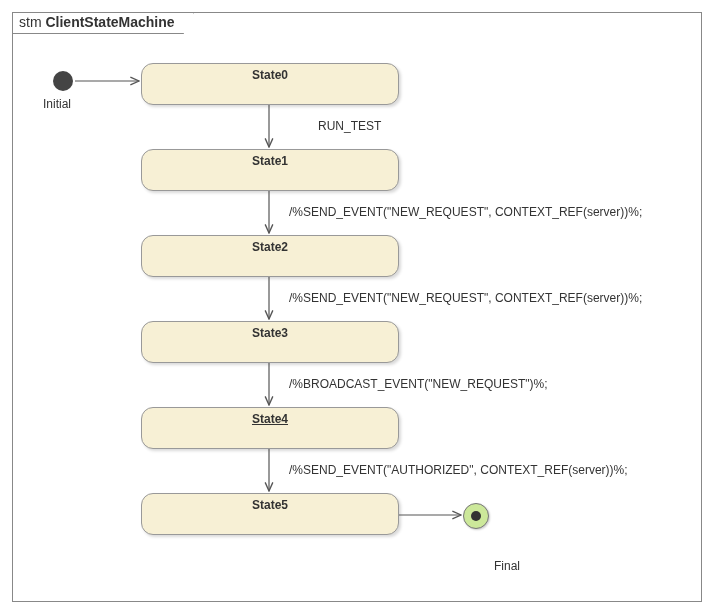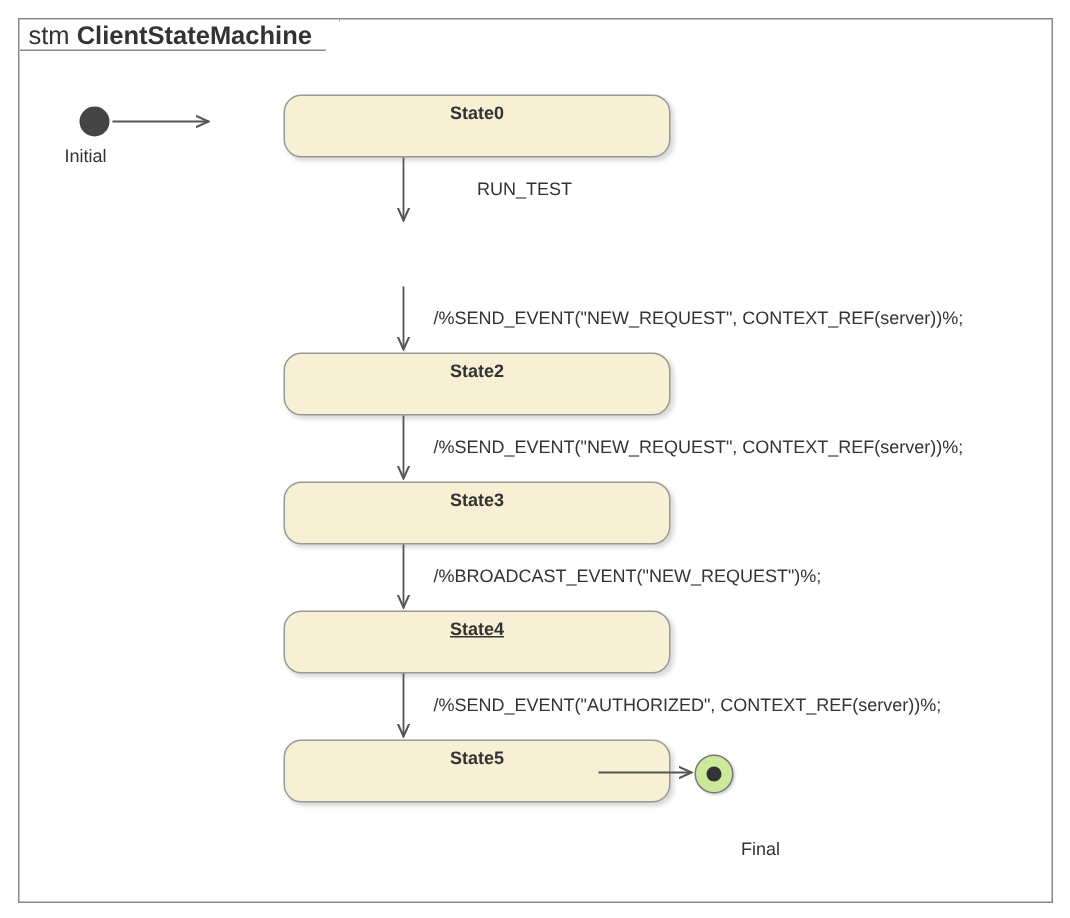--- a/index.html
+++ b/index.html
@@ -23,21 +23,21 @@
     background: #fff;
   }
   .frame-tab {
     position: absolute;
     left: 0;
     top: 0;
     height: 18px;
     padding: 1px 8px 1px 6px;
     border-right: 1px solid #888;
     border-bottom: 1px solid #888;
-    font-size: 17px;
+    font-size: 14px;
     background: #fff;
     
     clip-path: polygon(0 0, 100% 0, calc(100% - 10px) 100%, 0 100%);
     padding-right: 18px;
   }
   .frame-tab b { font-weight: 600; }
   .initial-node {
     position: absolute;
     width: 20px;
     height: 20px;
@@ -55,21 +55,20 @@
     position: absolute;
     width: 256px;
     height: 40px;
     background: #f7f0d5;
     border: 1px solid #999;
     border-radius: 12px;
     box-shadow: 2px 2px 3px rgba(0,0,0,0.15);
     display: flex;
     align-items: flex-start;
     justify-content: center;
-    margin-left: 48px;
   }
   .state-name {
     font-weight: 700;
     font-size: 12px;
     padding-top: 4px;
   }
   .final-node {
     position: absolute;
     width: 24px;
     height: 24px;
@@ -106,20 +105,23 @@
     <span>stm</span>
     <b>ClientStateMachine</b>
   </div>
 
   <div class="initial-node" style="left:40px; top:58px;"></div>
   <div class="initial-label" style="left:30px; top:84px;">Initial</div>
 
   <div class="state" style="left:128px; top:50px;">
     <span class="state-name">State0</span>
   </div>
+  <div class="state" style="left:128px; top:136px;">
+    <span class="state-name">State1</span>
+  </div>
   <div class="state" style="left:128px; top:222px;">
     <span class="state-name">State2</span>
   </div>
   <div class="state" style="left:128px; top:308px;">
     <span class="state-name">State3</span>
   </div>
   <div class="state" style="left:128px; top:394px;text-decoration:underline;">
     <span class="state-name">State4</span>
   </div>
   <div class="state" style="left:128px; top:480px;">

